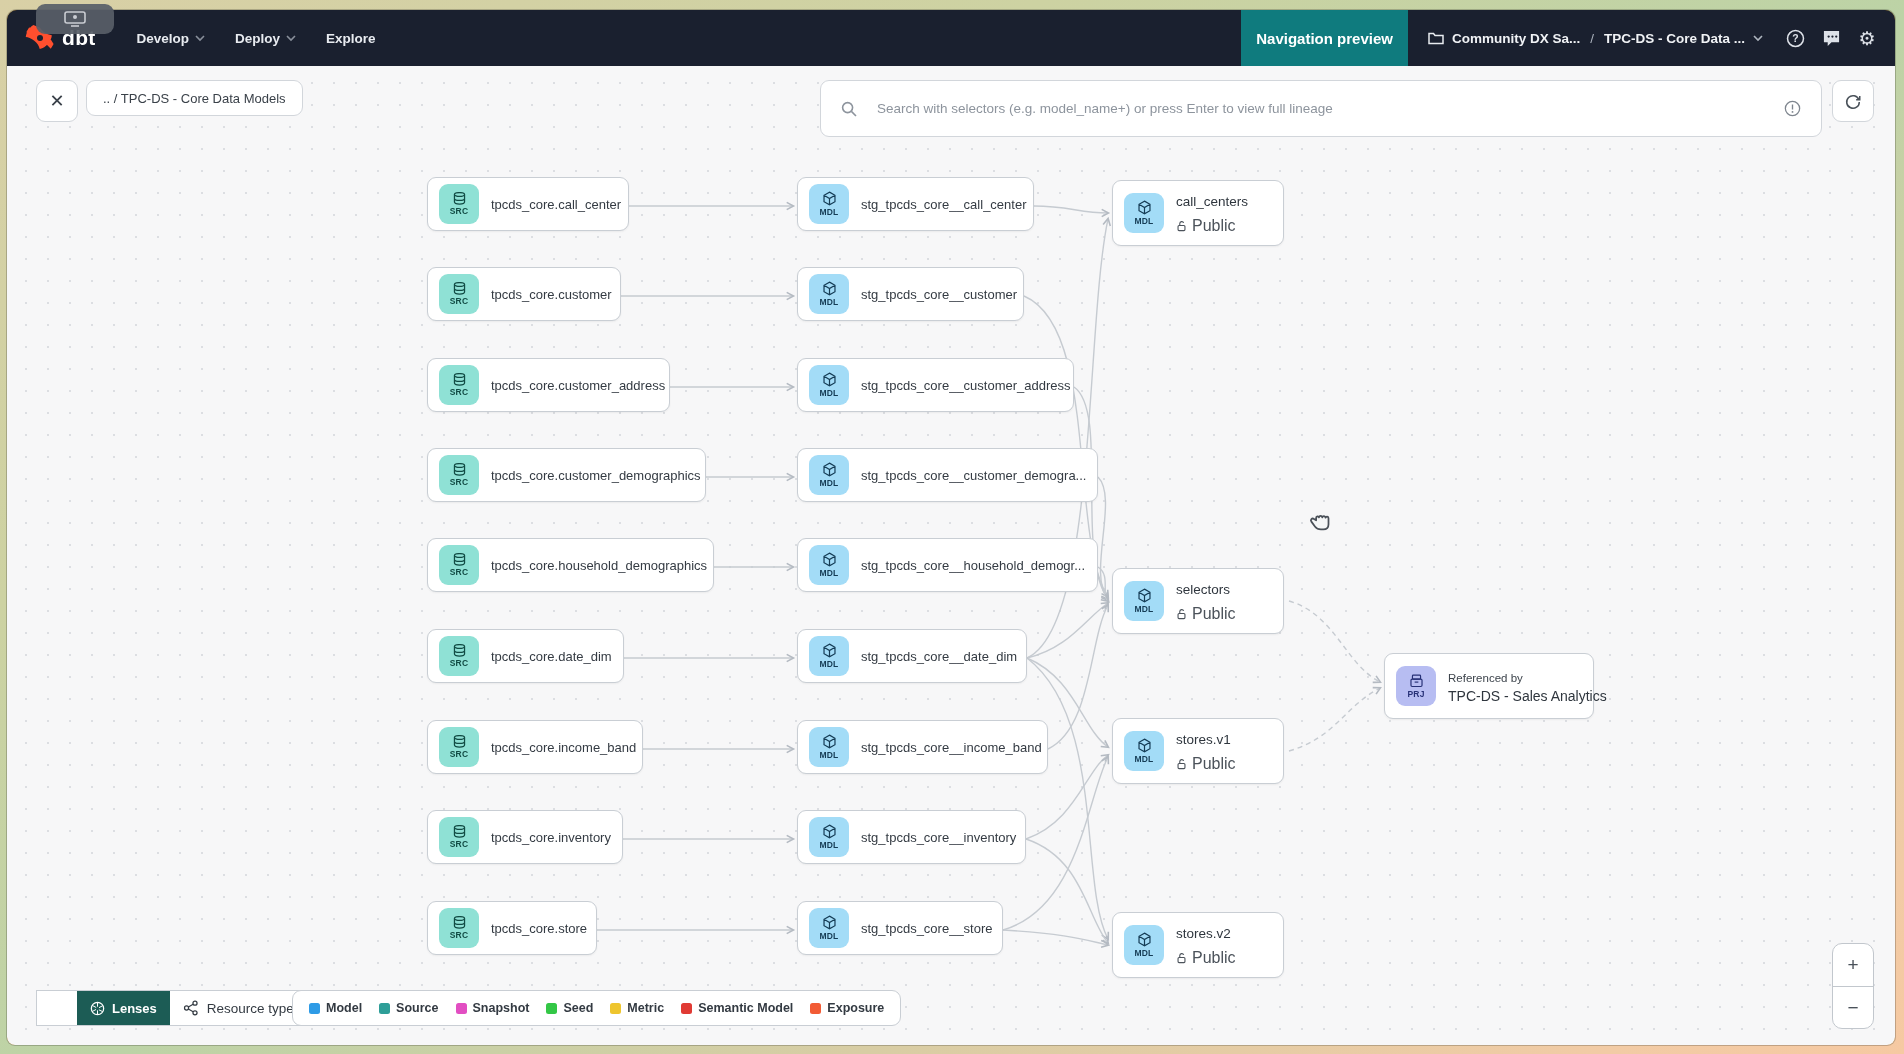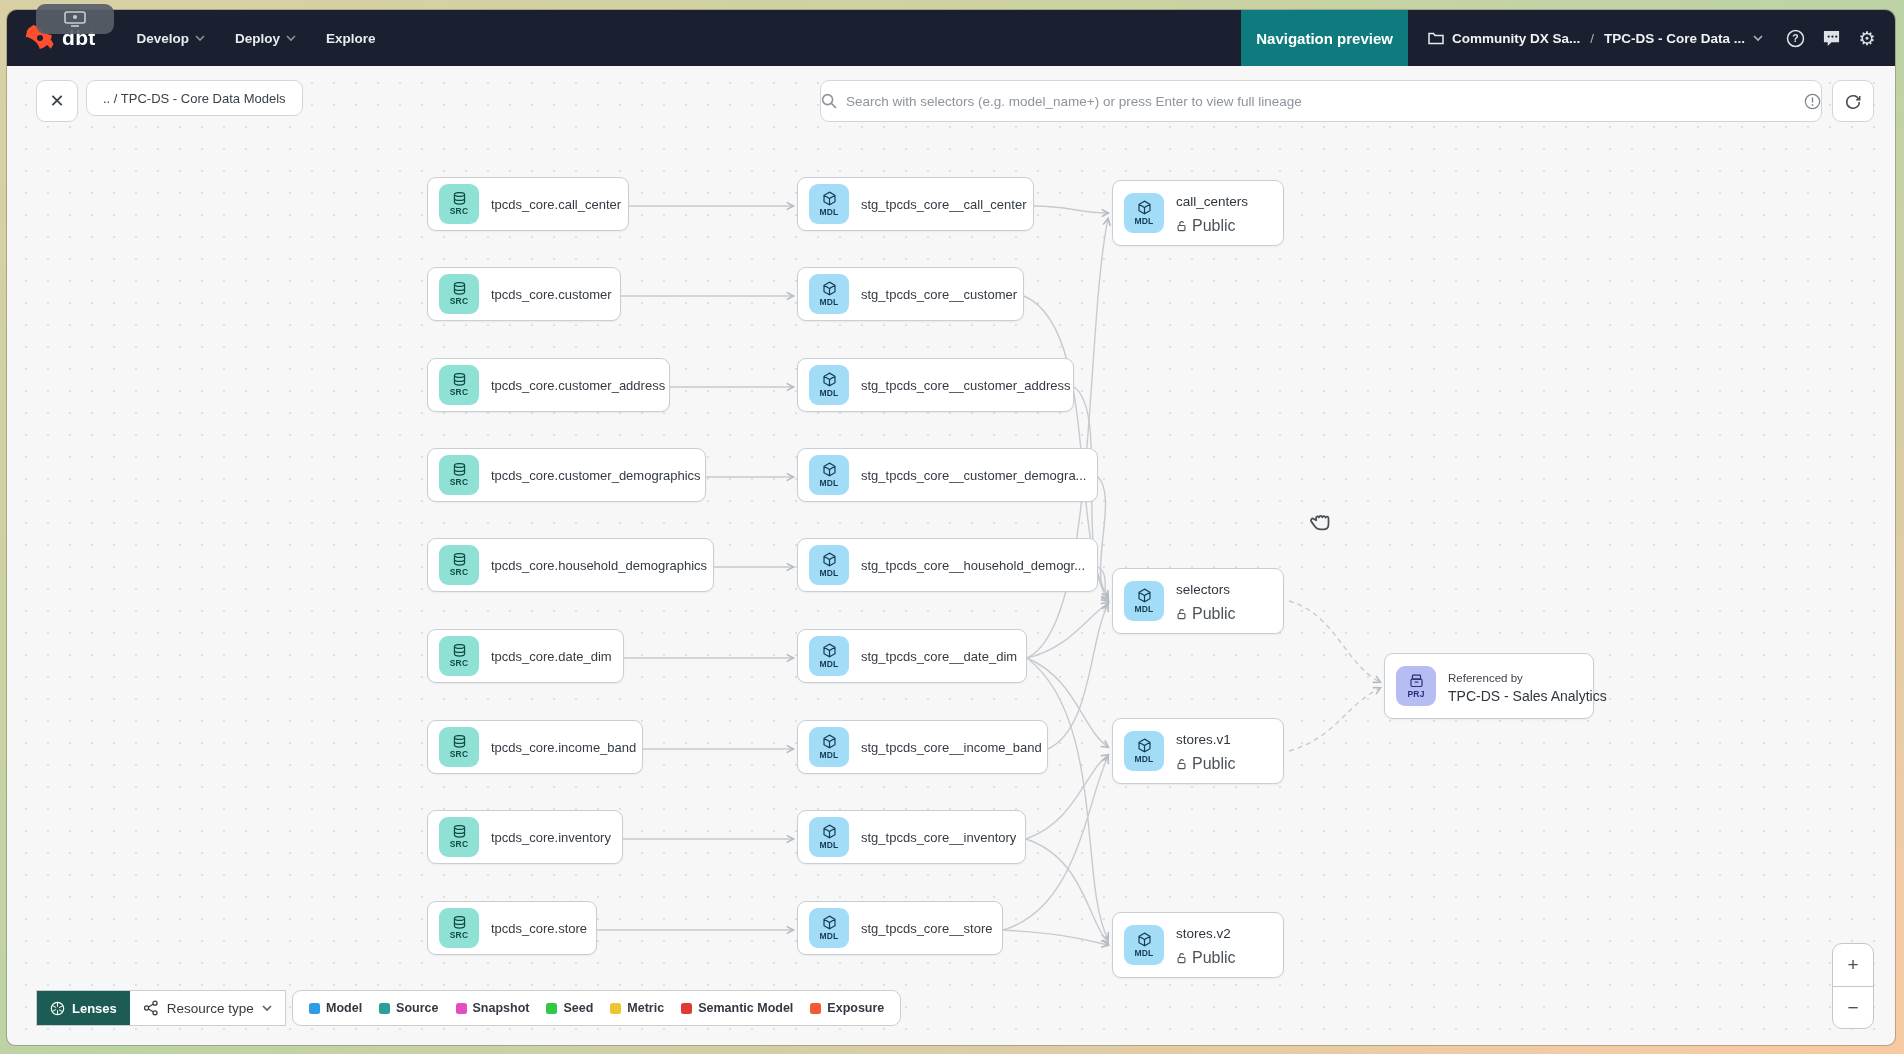--- a/index.html
+++ b/index.html
@@ -33,40 +33,40 @@
   .gear-glyph { font-size:19px; line-height:1; color:#dde1e8; }
   
   .canvas {
     position:relative; height:979px;
     background-color:#f7f7f8;
     background-image:radial-gradient(#dcdee2 1.1px, transparent 1.1px);
     background-size:22px 22px; background-position:8px 6px;
   }
   .tool-close { position:absolute; left:29px; top:14px; width:42px; height:42px; background:#fff; border:1px solid #d2d6db; border-radius:9px; font-size:18px; color:#3a4149; display:flex; align-items:center; justify-content:center; cursor:pointer; }
   .tool-crumb { position:absolute; left:79px; top:14px; height:36px; background:#fff; border:1px solid #d2d6db; border-radius:9px; display:flex; align-items:center; gap:6px; padding:0 16px; font-size:13px; color:#3a4149; cursor:pointer; }
-  .search-wrap { position:absolute; left:813px; top:14px; width:1002px; height:42px; background:#fff; border:1px solid #d2d6db; border-radius:9px; display:flex; align-items:center; padding:0 0; gap:9px; }
+  .search-wrap { position:absolute; left:813px; top:14px; width:1002px; height:57px; background:#fff; border:1px solid #d2d6db; border-radius:9px; display:flex; align-items:center; padding:0 20px; gap:20px; }
   .search-wrap input { flex:1; border:none; outline:none; font-size:13.5px; color:#3a4149; font-family:"Liberation Sans",sans-serif; background:transparent; }
   .search-wrap input::placeholder { color:#8d949d; }
   .refresh-btn { position:absolute; left:1825px; top:14px; width:42px; height:42px; background:#fff; border:1px solid #d2d6db; border-radius:9px; display:flex; align-items:center; justify-content:center; cursor:pointer; color:#4a525a; }
   
   .edges { position:absolute; left:0; top:0; pointer-events:none; }
   .node { position:absolute; height:54px; background:#fff; border:1px solid #c9ced4; border-radius:9px; display:flex; align-items:center; gap:12px; padding:0 14px 0 11px; box-shadow:0 1px 2px rgba(30,35,40,.06); cursor:pointer; }
   .node-tall { height:66px; }
   .tile { width:40px; height:40px; border-radius:9px; display:flex; flex-direction:column; align-items:center; justify-content:center; gap:0; flex:0 0 auto; }
   .tile-src { background:#8fe1d5; color:#114b44; }
   .tile-mdl { background:#a3dcf7; color:#153c55; }
   .tile-prj { background:#b7bdf2; color:#273177; }
   .tile-tag { font-size:8.5px; font-weight:700; letter-spacing:.2px; margin-top:1px; }
   .node-label { font-size:13px; color:#343b43; white-space:nowrap; }
   .node-title { font-size:13.5px; color:#2f363e; font-weight:500; white-space:nowrap; }
   .node-sub { display:flex; align-items:center; gap:5px; font-size:16px; color:#4c535b; margin-top:7px;text-align:center; }
   .node-kicker { font-size:11.5px; color:#3d444c; }
   .prj-title { font-size:14px; color:#2f363e; font-weight:500; margin-top:2px; white-space:nowrap; }
   
-  .lens-group { position:absolute; left:29px; top:924px; height:36px; display:flex; border:1px solid #c9ced4; border-radius:0; overflow:hidden; background:#fff; }
+  .lens-group { position:absolute; left:29px; top:924px; height:36px; display:flex; border:1px solid #c9ced4; border-radius:0; overflow:hidden; background:#fff;padding-left:40px; }
   .lenses-btn { display:flex; align-items:center; gap:7px; background:#1c5c55; color:#fff; font-size:13px; font-weight:700; padding:0 13px; cursor:pointer; }
   .restype-btn { display:flex; align-items:center; gap:8px; background:#fff; color:#333a42; font-size:13.5px; padding:0 13px; cursor:pointer; }
   .legend-box { position:absolute; left:285px; top:924px; height:36px; background:#fff; border:1px solid #c9ced4; border-radius:9px; display:flex; align-items:center; gap:17px; padding:0 16px; }
   .legend-item { display:flex; align-items:center; gap:6px; font-size:12.5px; font-weight:600; color:#333a42; }
   .swatch { width:11px; height:11px; border-radius:2.5px; }
   .zoom-ctrl { position:absolute; left:1825px; top:877px; width:42px; background:#fff; border:1px solid #c2c7cd; border-radius:10px; overflow:hidden; }
   .zoom-btn { height:42px; display:flex; align-items:center; justify-content:center; font-size:19px; color:#4a525a; cursor:pointer; }
   .zoom-btn + .zoom-btn { border-top:1px solid #c2c7cd; }
   .grab-cursor { position:absolute; left:1298px; top:439px; pointer-events:none; }
 </style>

